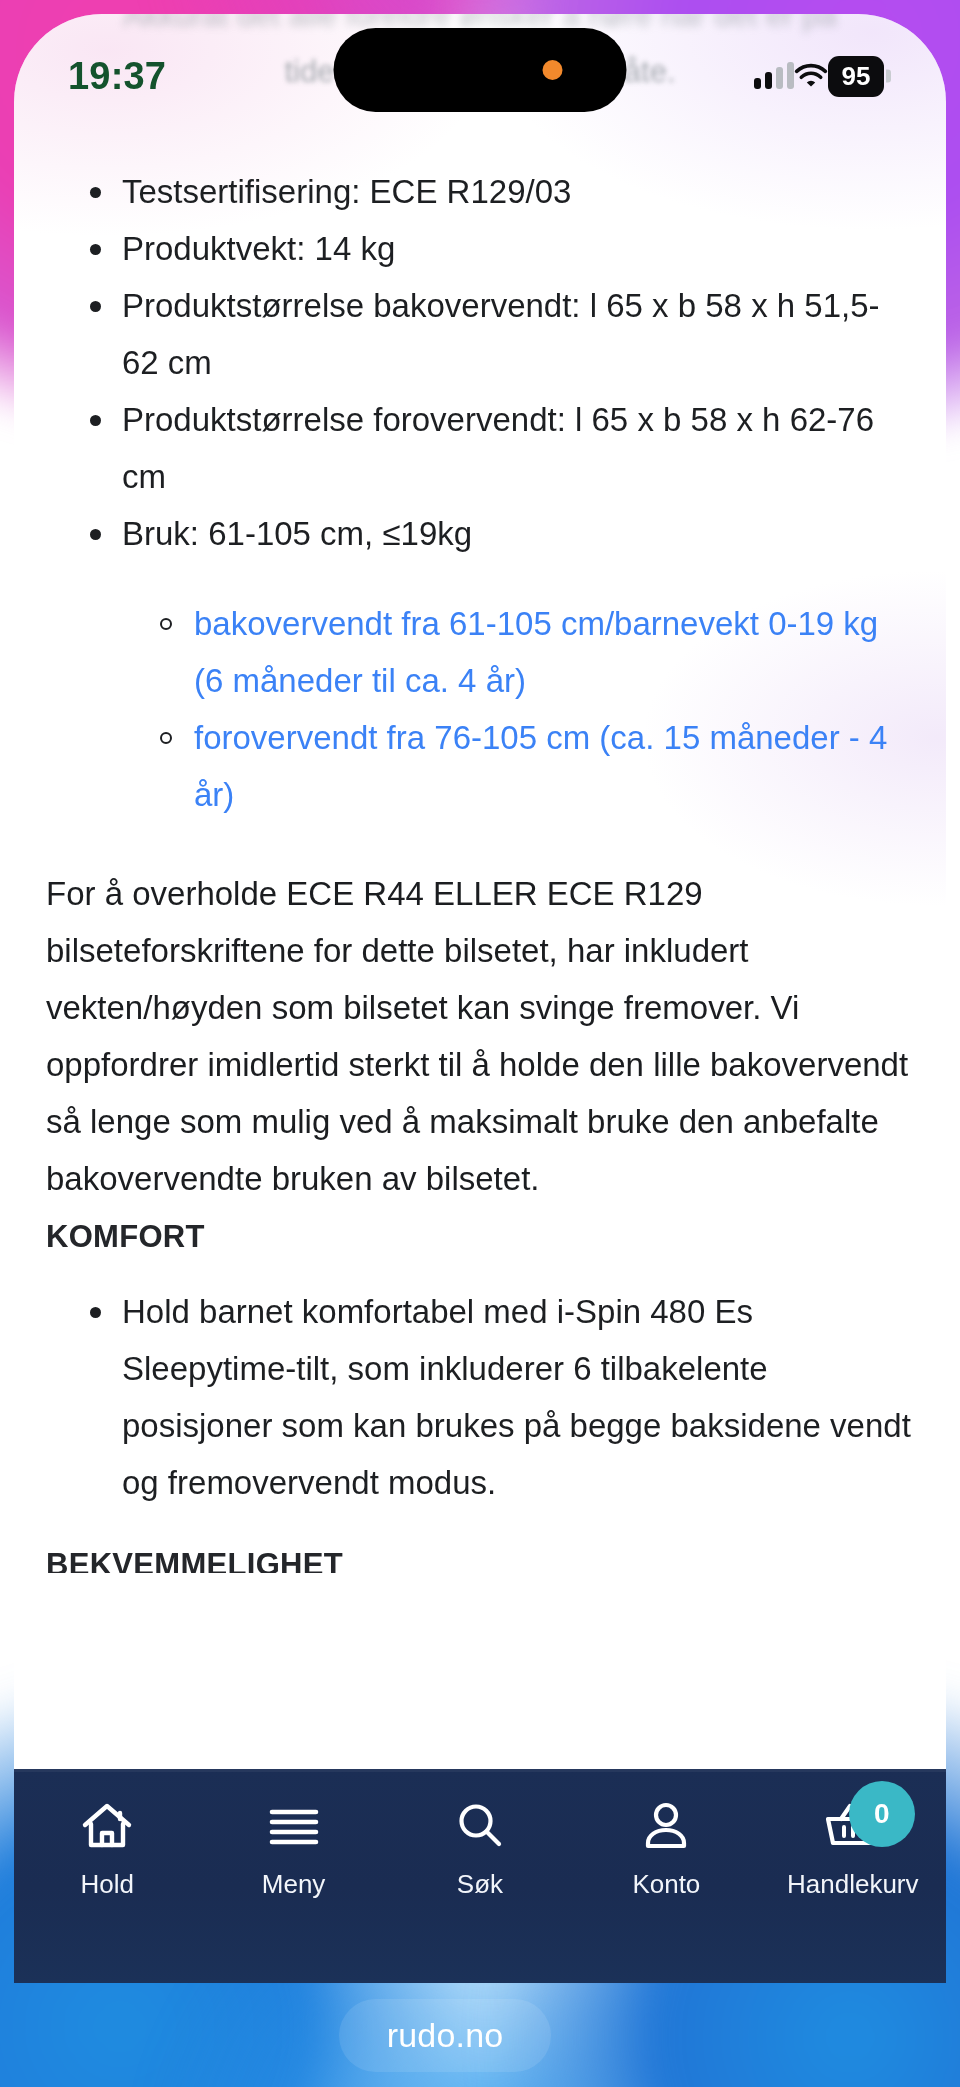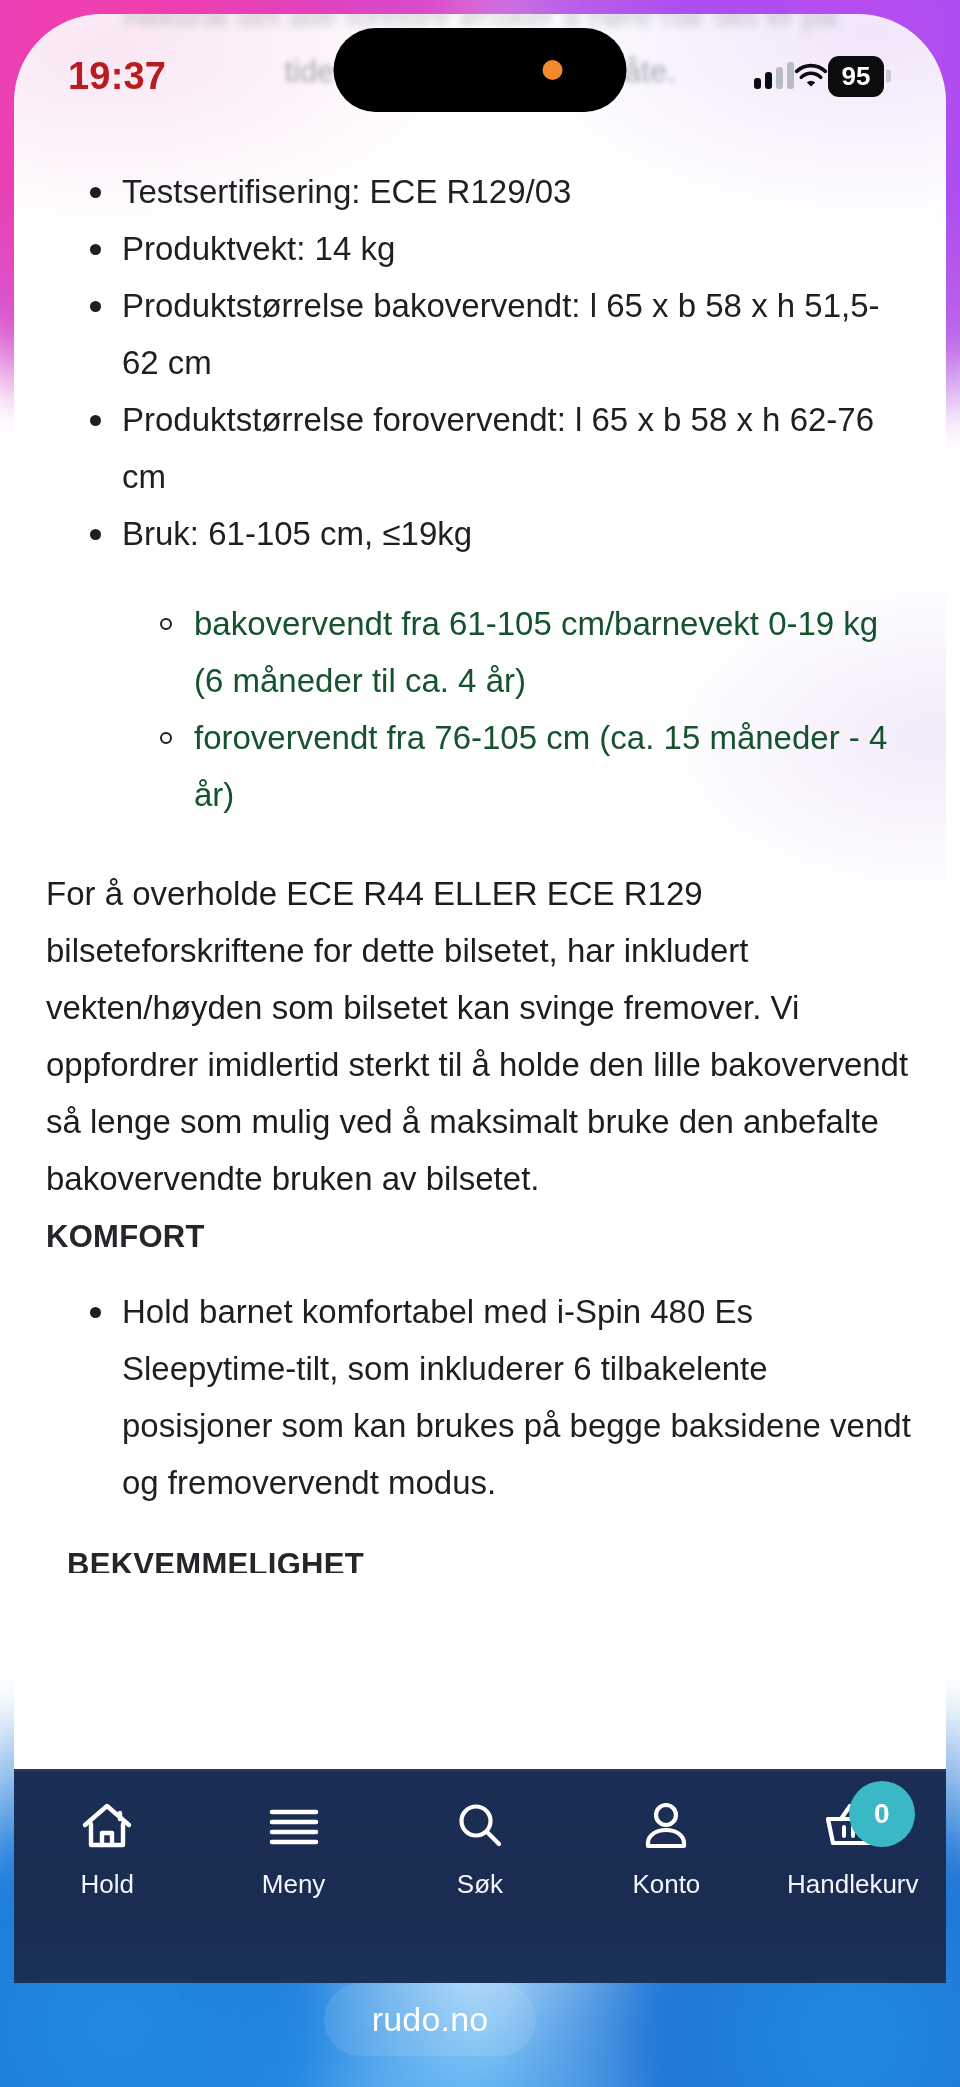--- a/index.html
+++ b/index.html
@@ -77,21 +77,21 @@
   }
   .blurred-line.l1 { filter:blur(4.4px); opacity:.65; }
 
   
   #status-bar {
     position:absolute; left:0; top:38px; width:932px; height:76px;
     z-index:6; display:flex; align-items:center;
     justify-content:space-between; padding:0 42px;
   }
   #status-time {
-    font-size:38px; font-weight:700; color:#b91c1c;
+    font-size:38px; font-weight:700; color:#14532d;
     letter-spacing:.2px; margin-left:26px;
   }
   #status-right { display:flex; align-items:center; margin-right:6px; }
 
   .signal-bars { display:flex; align-items:flex-end; gap:4px; height:26px; }
   .signal-bars i { width:7px; border-radius:3px; display:block; background:#0c0c0e; }
   .signal-bars i:nth-child(1){ height:11px; }
   .signal-bars i:nth-child(2){ height:17px; }
   .signal-bars i:nth-child(3){ height:22px; background:#b9bcc2; }
   .signal-bars i:nth-child(4){ height:27px; background:#b9bcc2; }
@@ -140,21 +140,21 @@
     margin-bottom:0;
   }
   ul.spec-list > li::before {
     content:""; position:absolute; left:44px; top:24px;
     width:11px; height:11px; border-radius:50%; background:#1d1f22;
   }
 
   ul.sub-list { list-style:none; margin:33px 0 0; padding:0; }
   ul.sub-list > li {
     position:relative; padding-left:148px;
-    font-size:33px; line-height:57px; color:#14532d;
+    font-size:33px; line-height:57px; color:#3b82f6;
   }
   ul.sub-list > li::before {
     content:""; position:absolute; left:114px; top:23px;
     width:12px; height:12px; border-radius:50%;
     border:2px solid #1d1f22; background:transparent;
     box-sizing:border-box;
   }
 
   p.bold-paragraph {
     font-size:33px; line-height:57px; font-weight:400;
@@ -163,21 +163,21 @@
   ul.komfort-list { list-style:none; margin:28px 0 0; padding:0; }
   ul.komfort-list > li {
     position:relative; padding-left:76px;
     font-size:33px; line-height:57px; color:#1d1f22;
   }
   ul.komfort-list > li::before {
     content:""; position:absolute; left:44px; top:24px;
     width:11px; height:11px; border-radius:50%; background:#1d1f22;
   }
   h2.section-heading.cutoff {
-    margin-top:36px; overflow:hidden; height:26px;margin-left:21px;
+    margin-top:36px; overflow:hidden; height:26px;
   }
 
   
   #bottom-nav {
     position:absolute; left:14px; bottom:104px;
     width:932px; height:214px;
     background:linear-gradient(180deg,#1b2e55 0%,#1a2c52 55%,#1b3158 100%);
     z-index:7;
     display:flex; align-items:flex-start; justify-content:space-around;
     padding-top:26px;
@@ -198,23 +198,23 @@
     position:absolute; right:24px; top:-14px;
     width:66px; height:66px; border-radius:50%;
     background:#3ab8c6; color:#ffffff;
     font-size:28px; font-weight:600;
     display:flex; align-items:center; justify-content:center;
     z-index:3;
   }
 
   
   #url-bar-wrap {
-    position:absolute; left:0; bottom:0; width:860px; height:104px;
+    position:absolute; left:15px; bottom:0; width:860px; height:104px;
     z-index:7; display:flex; align-items:flex-start; justify-content:center;
-    padding-top:0;
+    padding-top:16px;
   }
   #url-pill {
     background:rgba(255,255,255,.10);
     border-radius:40px;
     padding:17px 48px;
     font-size:34px; color:#ffffff;
     letter-spacing:.2px;
   }
 </style>
 </head>

